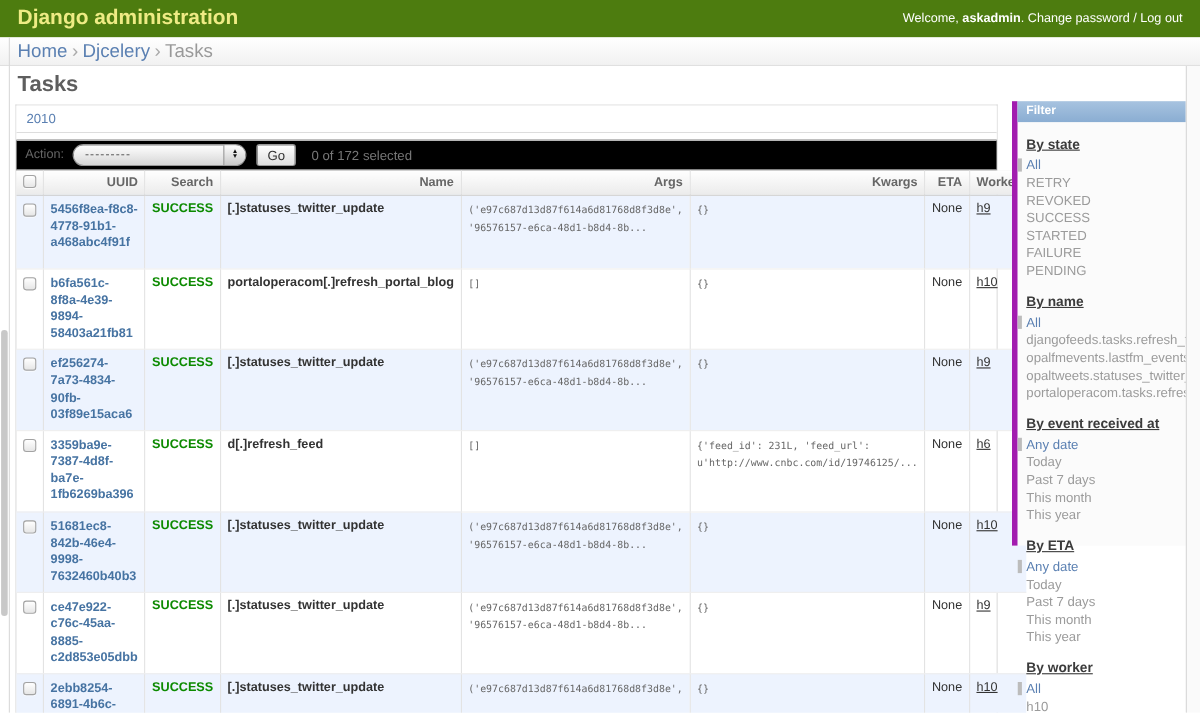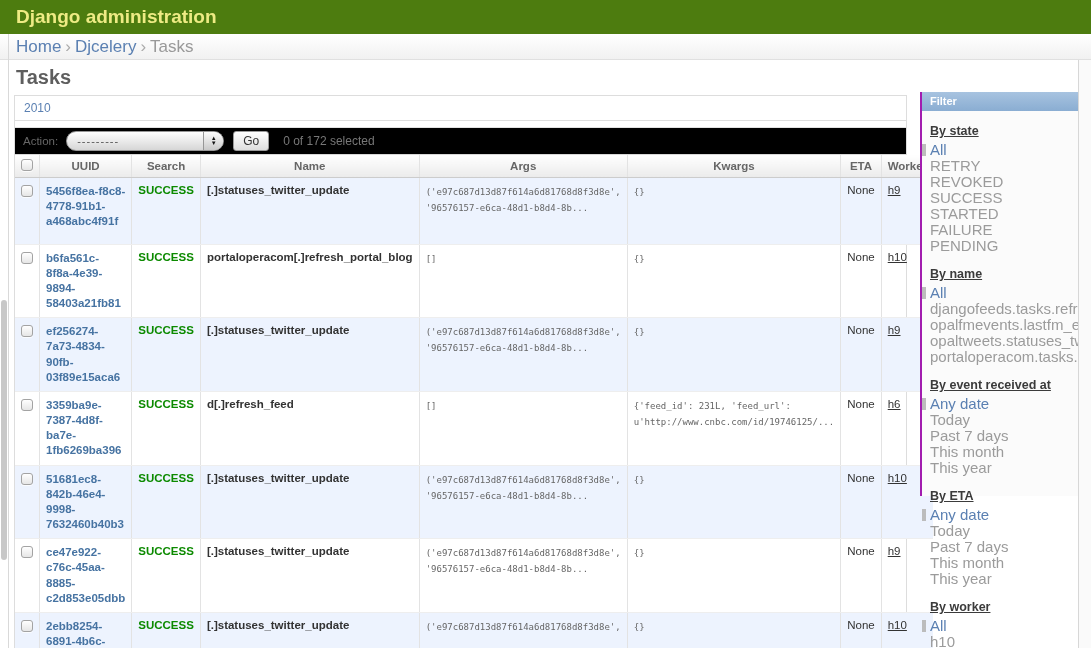--- a/index.html
+++ b/index.html
@@ -59,67 +59,68 @@
   .mac-select .stepper { width:20px; border-left:1px solid #979797;
     background:linear-gradient(#fdfdfd,#c9c9c9); display:flex; flex-direction:column;
     align-items:center; justify-content:center; font-size:6px; line-height:5px; color:#111; }
   .go-btn { margin-left:9px; }
   .action-counter { margin-left:14px; color:#777; font-size:12px; }
 
   
   table#result-list { width:100%; border-collapse:collapse; font-size:11.5px; }
   #result-list thead th { background:linear-gradient(#ffffff,#ebebeb);
     border-bottom:1px solid #ccc; border-right:1px solid #e3e3e3;
-    text-align:center; padding:0 6px; color:#666; font-weight:bold; height:22px;margin-left:20px; }
+    text-align:right; padding:0 6px; color:#666; font-weight:bold; height:22px;margin-left:20px; }
   #result-list thead th:last-child { border-right:none; }
   #result-list td { border-right:1px solid #e3e3e3; border-bottom:1px solid #eee;
     padding:6px; vertical-align:top; height:67px; }
   #result-list td:last-child { border-right:none;text-decoration:underline; }
   #result-list tr.hl { background:#edf3fe; }
   .cb-cell { text-align:center; }
   .checkbox { display:inline-block; width:12px; height:12px; border:1px solid #a3a3a3;
     border-radius:3px; background:linear-gradient(#ffffff,#e6e6e6);
     box-shadow:0 1px 0 rgba(255,255,255,.7); margin-top:1px; }
   td.uuid a { color:#4673a2; font-weight:bold; text-decoration:none; line-height:1.32;
     display:block; word-break:normal; overflow-wrap:break-word; }
   td.state span { color:#0c8a00; font-weight:bold; }
   td.name { font-weight:bold; color:#333; }
   .mono { font-family:"DejaVu Sans Mono", monospace; font-size:9px; color:#666;
     line-height:1.8; white-space:nowrap; overflow:hidden; }
   td.eta, td.worker { color:#333; }
 
   
   #filter-panel { position:absolute; left:920px; top:92px; width:158px; height:404px;
-    background:#fbfbfb; border-left:2px solid #a21caf; }
+    background:#fbfbfb; border-left:5px solid #a21caf; }
   #filter-title { height:19px; line-height:19px; padding-left:8px; color:#fff;
     font-size:11px; font-weight:bold; background:linear-gradient(#a7c3e0,#8aadd2); }
   #filter-panel h3 { font-size:12.5px; color:#3b3b3b; font-weight:bold;
     margin:13px 0 4px; padding:0 8px;text-decoration:underline; }
   #filter-panel ul { list-style:none; }
-  #filter-panel li { position:relative; padding:0 8px; font-size:15px; color:#9b9b9b;
+  #filter-panel li { position:relative; padding:0 8px; font-size:12px; color:#9b9b9b;
     line-height:16px; white-space:nowrap; overflow:hidden; }
   #filter-panel li a { color:inherit; text-decoration:none; }
   #filter-panel li.selected { color:#5b80b2; }
   #filter-panel li.selected::before { content:""; position:absolute; left:0; top:2px;
     width:4px; height:12px; background:#bcbcbc; }
   #filter-panel li.selected a { margin-left:0; }
 
   
   #right-scrollbar { position:absolute; right:0; top:60px; width:13px; height:588px;
     background:#fafafa; border-left:1px solid #d7d7d7; }
   #left-edge-line { position:absolute; left:8px; top:34px; width:1px; height:614px;
     background:#d9d9d9; }
   #left-edge-thumb { position:absolute; left:1px; top:300px; width:6px; height:260px;
     background:#9a9a9a; border-radius:3px; opacity:.55; }
 </style>
 </head>
 <body>
 
 <div id="header">
   <div id="branding">Django administration</div>
+  <div id="user-tools"><span>Welcome, </span><b>askadmin</b><span>. </span><a href="#">Change password</a><span> / </span><a href="#">Log out</a></div>
 </div>
 
 <div id="breadcrumbs">
   <a href="#">Home</a><span class="sep">›</span><a href="#">Djcelery</a><span class="sep">›</span><span>Tasks</span>
 </div>
 
 <h1 id="page-title">Tasks</h1>
 
 <div id="content">
   <div class="module">

